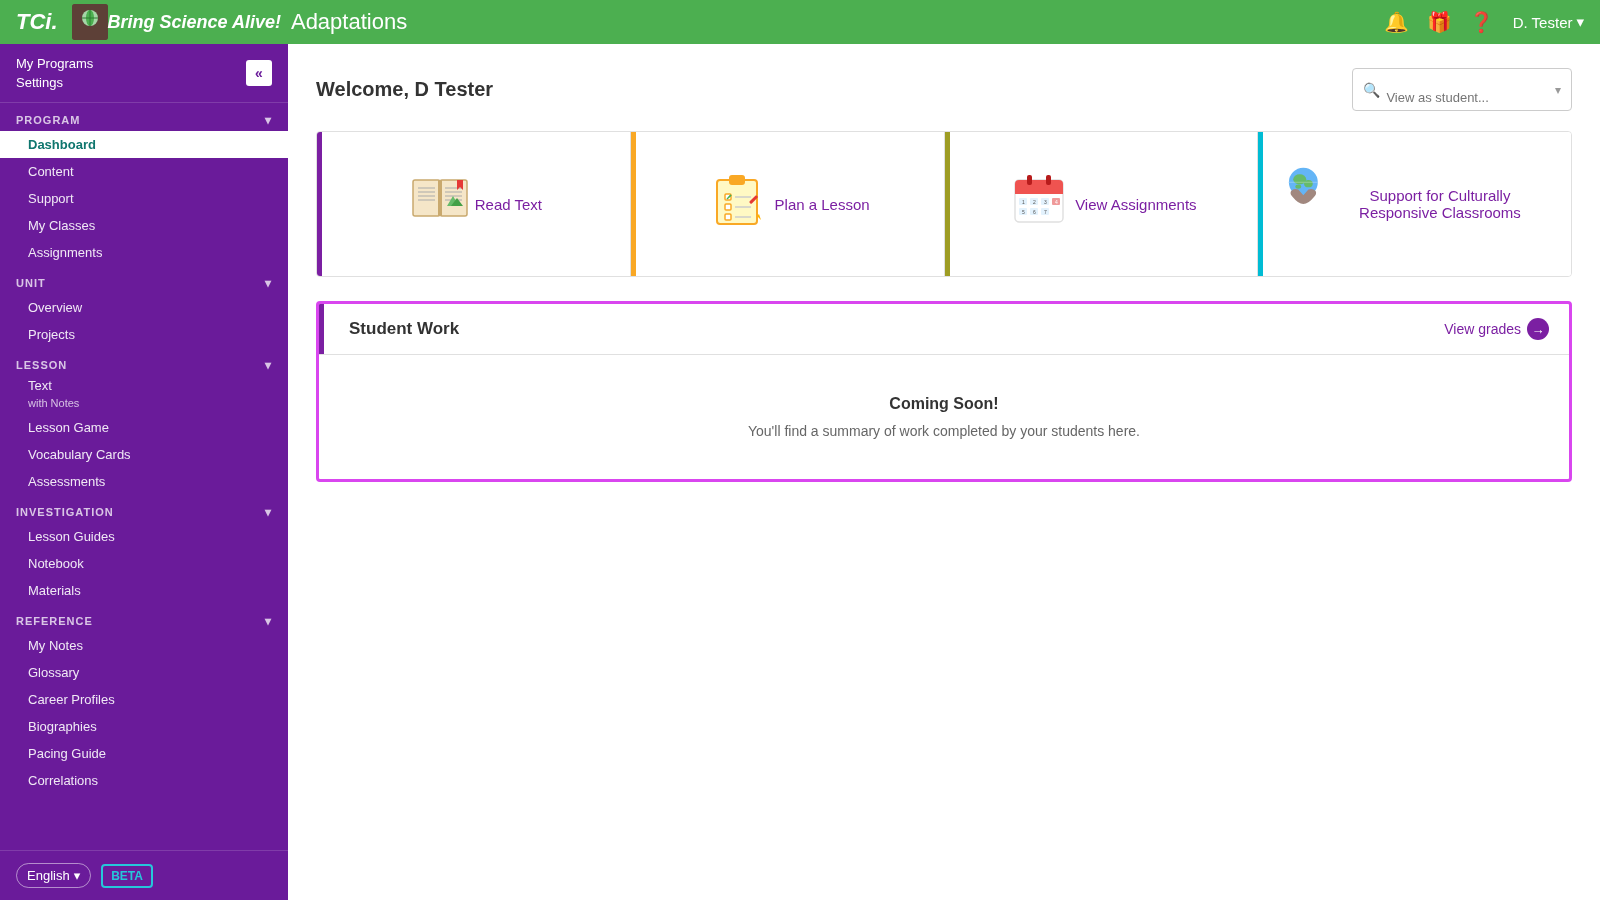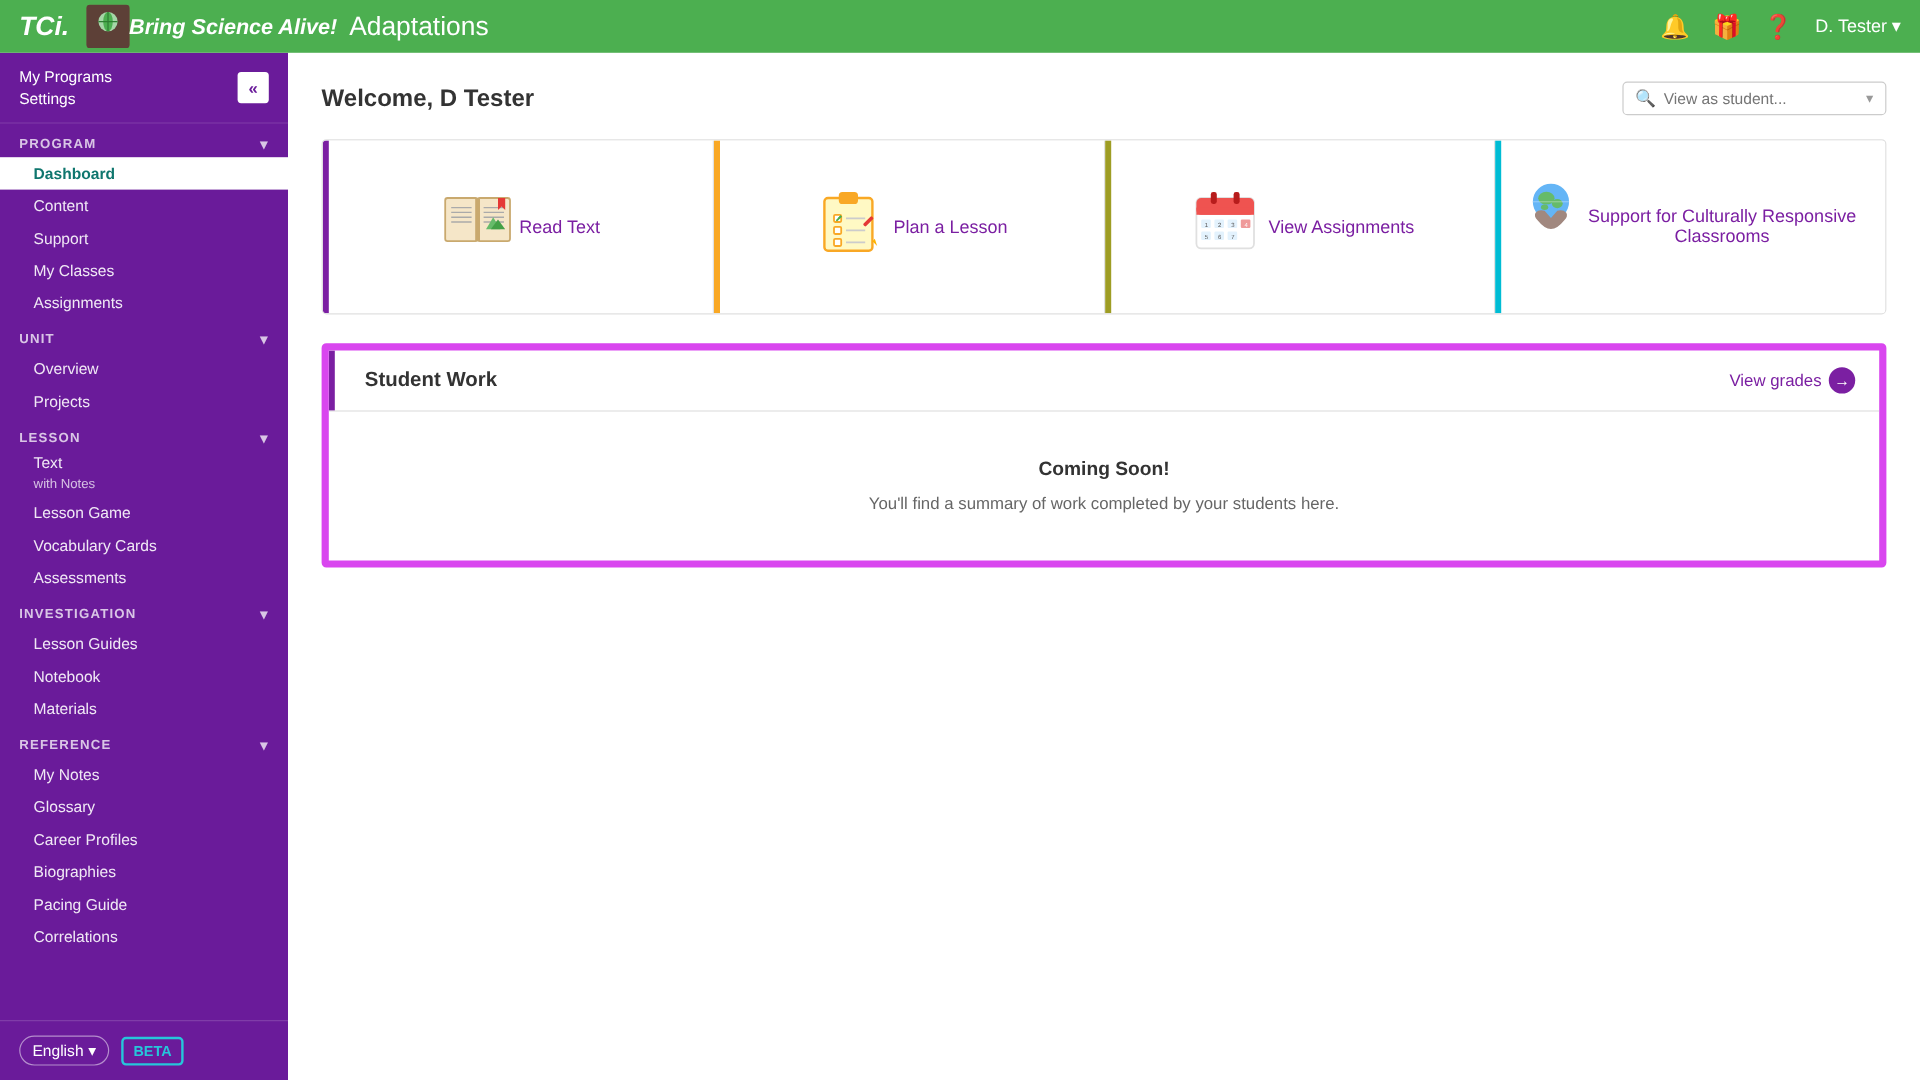--- a/index.html
+++ b/index.html
@@ -66,21 +66,21 @@
 
     
     .layout {
       display: flex;
       flex: 1;
       overflow: hidden;
     }
 
     
     .sidebar {
-      width: 240px;
+      width: 288px;
       background: #6a1b9a;
       color: white;
       display: flex;
       flex-direction: column;
       overflow-y: auto;
       flex-shrink: 0;
     }
     .sidebar-top {
       padding: 12px 16px;
       display: flex;
@@ -191,20 +191,21 @@
       width: 220px;
       gap: 6px;
     }
     .search-bar input {
       border: none;
       outline: none;
       font-size: 13px;
       color: #999;
       width: 100%;
       background: transparent;
+      margin-top: 16px;
     }
     .search-bar-dropdown {
       color: #999;
       font-size: 12px;
       cursor: pointer;
     }
 
     
     .quick-access-cards {
       display: flex;
@@ -232,21 +233,21 @@
       top: 0;
       left: 0;
       width: 5px;
       height: 100%;
     }
     .qa-card-icon { width: 70px; height: 70px; margin-bottom: 14px; }
     .qa-card-label { color: #7b1fa2; font-size: 15px; font-weight: 500; text-align: center; }
 
     
     .student-work {
-      border: 6px solid #d946ef;
+      border: 3px solid #d946ef;
       border-radius: 4px;
       overflow: hidden;
     }
     .student-work-header {
       display: flex;
       align-items: center;
       justify-content: space-between;
       padding: 14px 20px;
       border-bottom: 1px solid #e0e0e0;
       position: relative;

